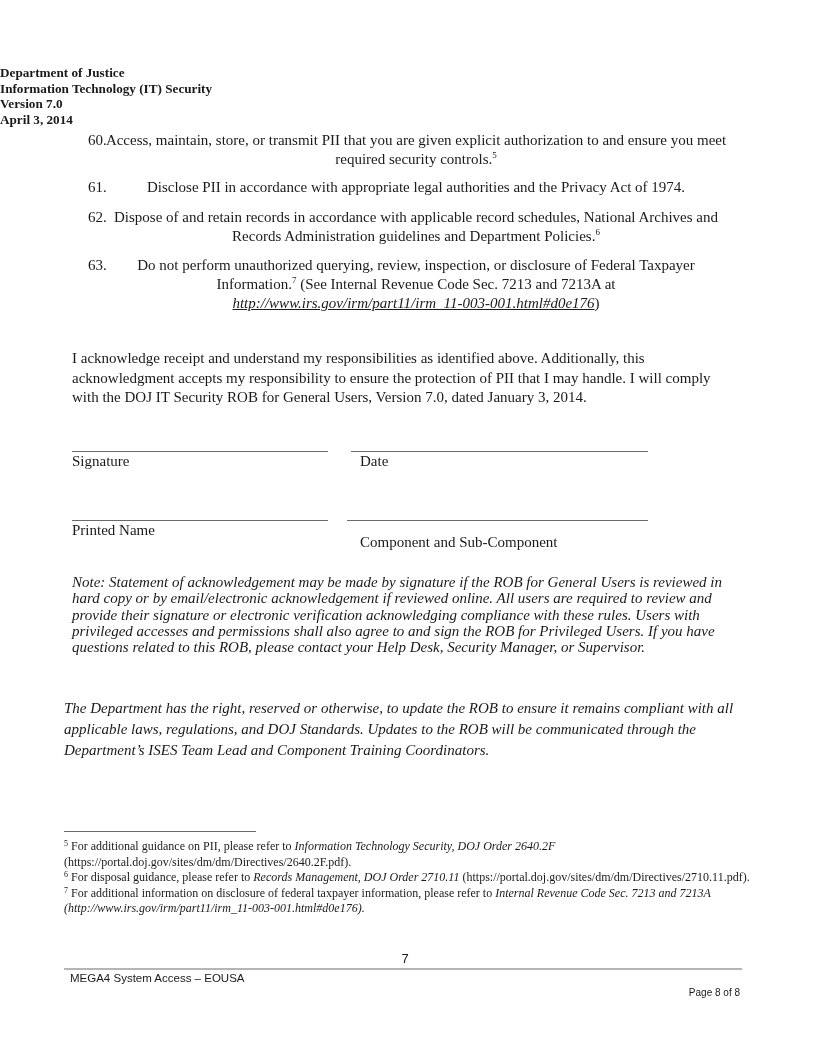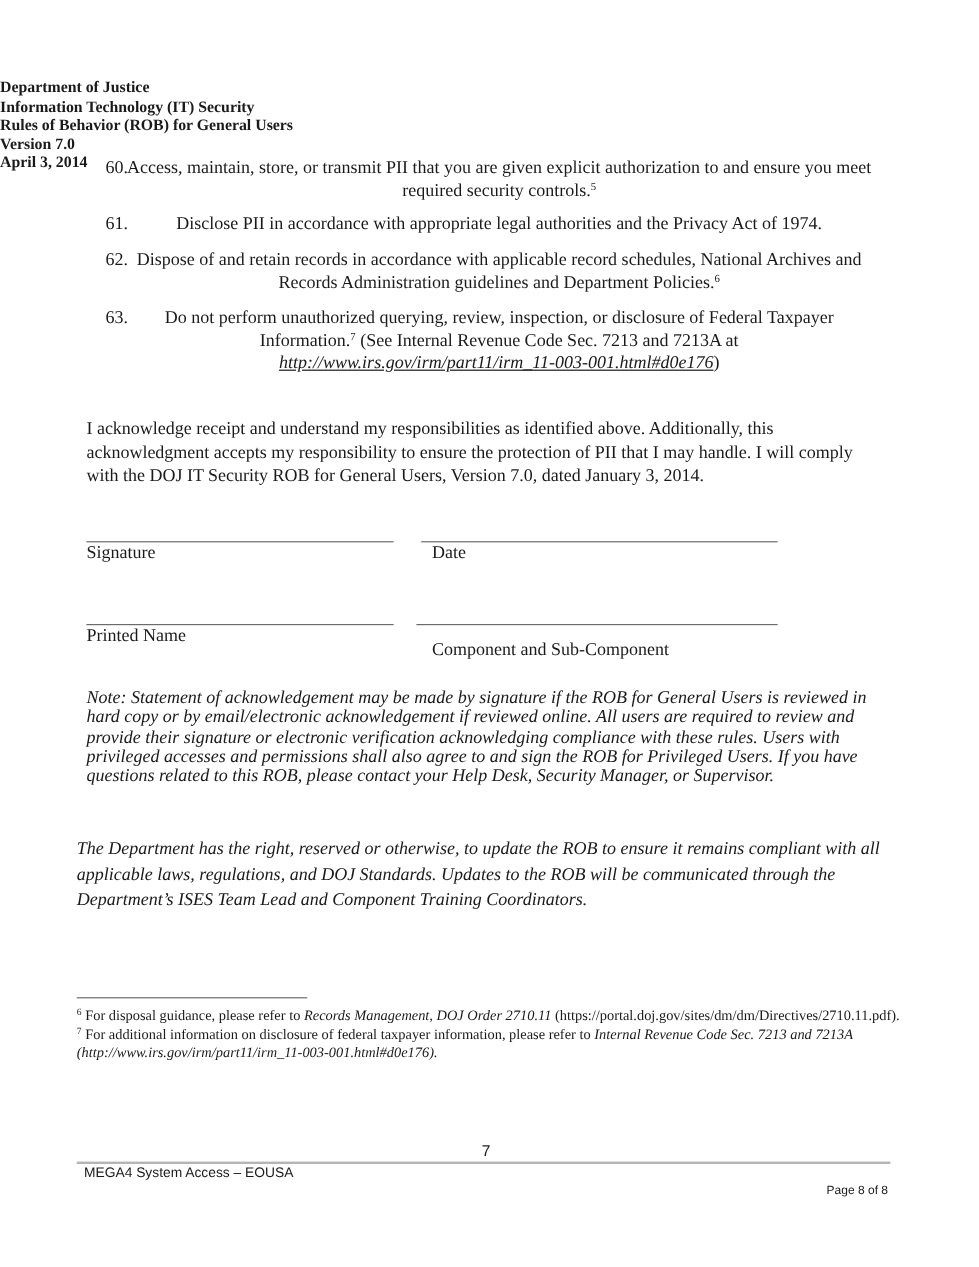--- a/index.html
+++ b/index.html
@@ -27,21 +27,20 @@
   .foot-rule { left: 64px; top: 968px; width: 678px; height: 2px; background: #b5b5b5; }
   .foot-left { left: 70px; top: 972px; font-family: "Liberation Sans", sans-serif; font-size: 11.5px; }
   .foot-right { right: 76px; top: 987px; font-family: "Liberation Sans", sans-serif; font-size: 10px; }
 </style>
 </head>
 <body>
 
 <div class="abs header">
   <div>Department of Justice</div>
   <div>Information Technology (IT) Security</div>
-  <div>Rules of Behavior (ROB) for General Users</div>
   <div>Version 7.0</div>
   <div>April 3, 2014</div>
 </div>
 
 <div class="abs item" style="top:131px;">
   <span class="num">60.</span>
   <span class="txt"><span>Access, maintain, store, or transmit PII that you are given explicit authorization to and ensure you meet required security controls.</span><sup>5</sup></span>
 </div>
 
 <div class="abs item" style="top:178px;">
@@ -71,20 +70,21 @@
 <div class="abs sig-label" style="left:72px; top:522px;">Printed Name</div>
 <div class="abs sig-label" style="left:360px; top:522px;margin-top:12px;">Component and Sub-Component</div>
 
 <div class="abs note" style="top:574px;">Note:  Statement of acknowledgement may be made by signature if the ROB for General Users is reviewed in hard copy or by email/electronic acknowledgement if reviewed online.  All users are required to review and provide their signature or electronic verification acknowledging compliance with these rules.  Users with privileged accesses and permissions shall also agree to and sign the ROB for Privileged Users.  If you have questions related to this ROB, please contact your Help Desk, Security Manager, or Supervisor.</div>
 
 <div class="abs dept" style="top:698px;">The Department has the right, reserved or otherwise, to update the ROB to ensure it remains compliant with all applicable laws, regulations, and DOJ Standards.  Updates to the ROB will be communicated through the Department’s ISES Team Lead and Component Training Coordinators.</div>
 
 <div class="abs fn-rule"></div>
 
 <div class="abs footnotes">
+  <div><sup>5</sup><span> For additional guidance on PII, please refer to </span><i>Information Technology Security, DOJ Order 2640.2F</i><span> (https://portal.doj.gov/sites/dm/dm/Directives/2640.2F.pdf).</span></div>
   <div><sup>6</sup><span> For disposal guidance, please refer to </span><i>Records Management, DOJ Order 2710.11</i><span> (https://portal.doj.gov/sites/dm/dm/Directives/2710.11.pdf).</span></div>
   <div><sup>7</sup><span> For additional information on disclosure of federal taxpayer information, please refer to </span><i>Internal Revenue Code Sec. 7213 and 7213A (http://www.irs.gov/irm/part11/irm_11-003-001.html#d0e176).</i></div>
 </div>
 
 <div class="abs pagenum">7</div>
 <div class="abs foot-rule"></div>
 <div class="abs foot-left">MEGA4 System Access – EOUSA</div>
 <div class="abs foot-right">Page 8 of 8</div>
 
 </body></html>

